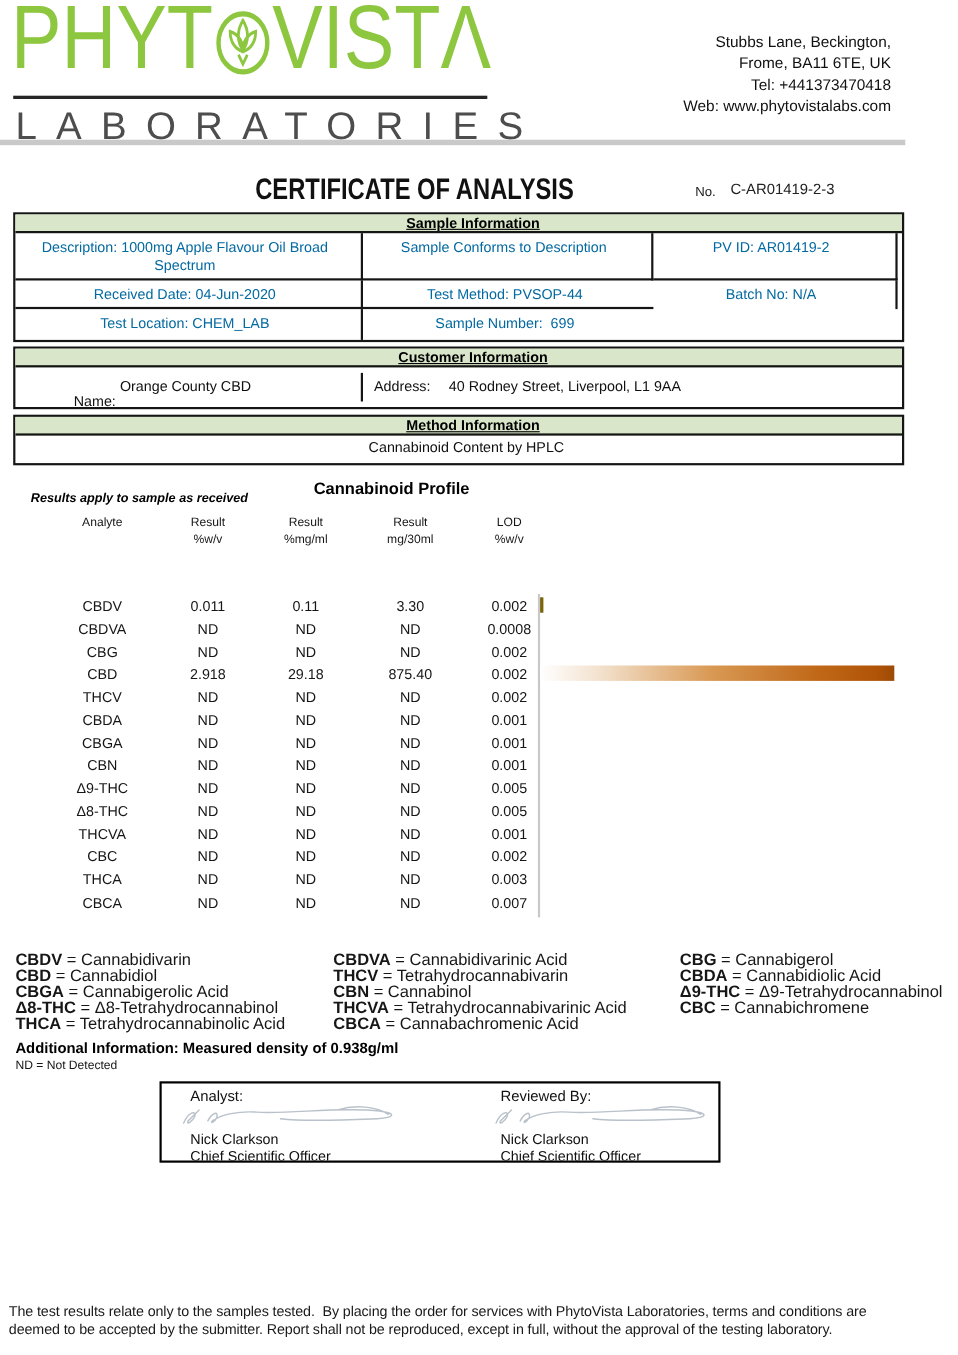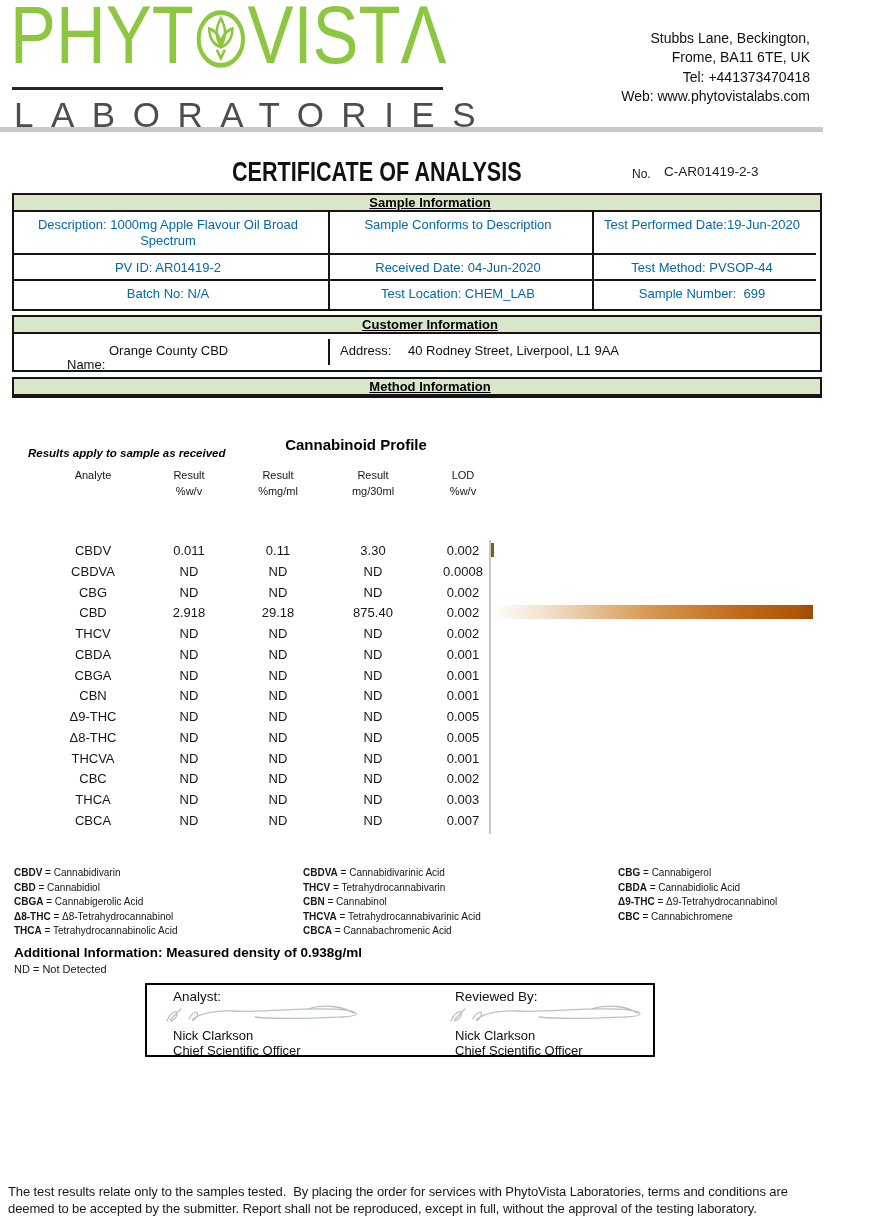--- a/index.html
+++ b/index.html
@@ -59,21 +59,21 @@
                 grid-template-columns:118px 74px 104px 86px 94px;grid-auto-rows:20.75px;
                 font-size:13px;text-align:center;color:#161616;}
   .pr-cell{line-height:20.75px;}
   .chart-axis{position:absolute;left:489px;top:540px;width:2px;height:294px;background:#c8c8c8;}
   .bar-layer{position:absolute;left:491px;top:541px;width:330px;height:292px;}
   .bar{position:absolute;left:0;height:14px;
        background:linear-gradient(90deg,#ffffff 0%,#f2dfca 18%,#d99a55 48%,#c06818 78%,#b05408 95%,#9c4a06 100%);}
   .bar.tick{background:#7a640c;}
 
   
-  .abbr-col{position:absolute;top:866px;font-size:10px;line-height:14.6px;color:#161616;}
+  .abbr-col{position:absolute;top:866px;font-size:15px;line-height:14.6px;color:#161616;}
   #abbr-col1{left:14px;} #abbr-col2{left:303px;} #abbr-col3{left:618px;}
   .abbr-col b{font-weight:bold;}
 
   .additional{position:absolute;left:14px;top:945px;font-size:13.5px;font-weight:bold;color:#000;}
   .nd-note{position:absolute;left:14px;top:963px;font-size:11px;color:#161616;}
 
   
   .sig-box{position:absolute;left:145px;top:983px;width:506px;height:70px;
            border:2px solid #000;overflow:hidden;font-size:13.5px;color:#101010;}
   .sig-label-analyst{position:absolute;left:26px;top:4px;}
@@ -117,21 +117,20 @@
 
   <div class="cert-title">CERTIFICATE OF ANALYSIS</div>
   <div class="doc-no-label">No.</div>
   <div class="doc-no-value">C-AR01419-2-3</div>
 
   <div class="section" id="sample-section">
     <div class="sec-bar">Sample Information</div>
     <div class="si-grid">
         <div class="si-cell r0 c0">Description: 1000mg Apple Flavour Oil Broad Spectrum</div>
         <div class="si-cell r0 c1">Sample Conforms to Description</div>
-        <div class="si-cell r0 c2">Test Performed Date:19-Jun-2020</div>
         <div class="si-cell r1 c0">PV ID: AR01419-2</div>
         <div class="si-cell r1 c1">Received Date: 04-Jun-2020</div>
         <div class="si-cell r1 c2">Test Method: PVSOP-44</div>
         <div class="si-cell r2 c0">Batch No: N/A</div>
         <div class="si-cell r2 c1">Test Location: CHEM_LAB</div>
         <div class="si-cell r2 c2">Sample Number:&nbsp; 699</div>
       </div>
   </div>
 
   <div class="section" id="customer-section">
@@ -140,20 +139,21 @@
       <span class="cust-name-label">Name:</span>
       <span class="cust-name-value">Orange County CBD</span>
       <span class="cust-divider"></span>
       <span class="cust-addr-label">Address:</span>
       <span class="cust-addr-value">40 Rodney Street, Liverpool, L1 9AA</span>
     </div>
   </div>
 
   <div class="section" id="method-section">
     <div class="sec-bar">Method Information</div>
+    <div class="method-row">Cannabinoid Content by HPLC</div>
   </div>
 
   <div class="profile-title">Cannabinoid Profile</div>
   <div class="profile-note">Results apply to sample as received</div>
   <div class="profile-headers"><div class="ph-cell">Analyte</div><div class="ph-cell">Result
 %w/v</div><div class="ph-cell">Result
 %mg/ml</div><div class="ph-cell">Result
 mg/30ml</div><div class="ph-cell">LOD
 %w/v</div></div>
   <div class="profile-rows">

